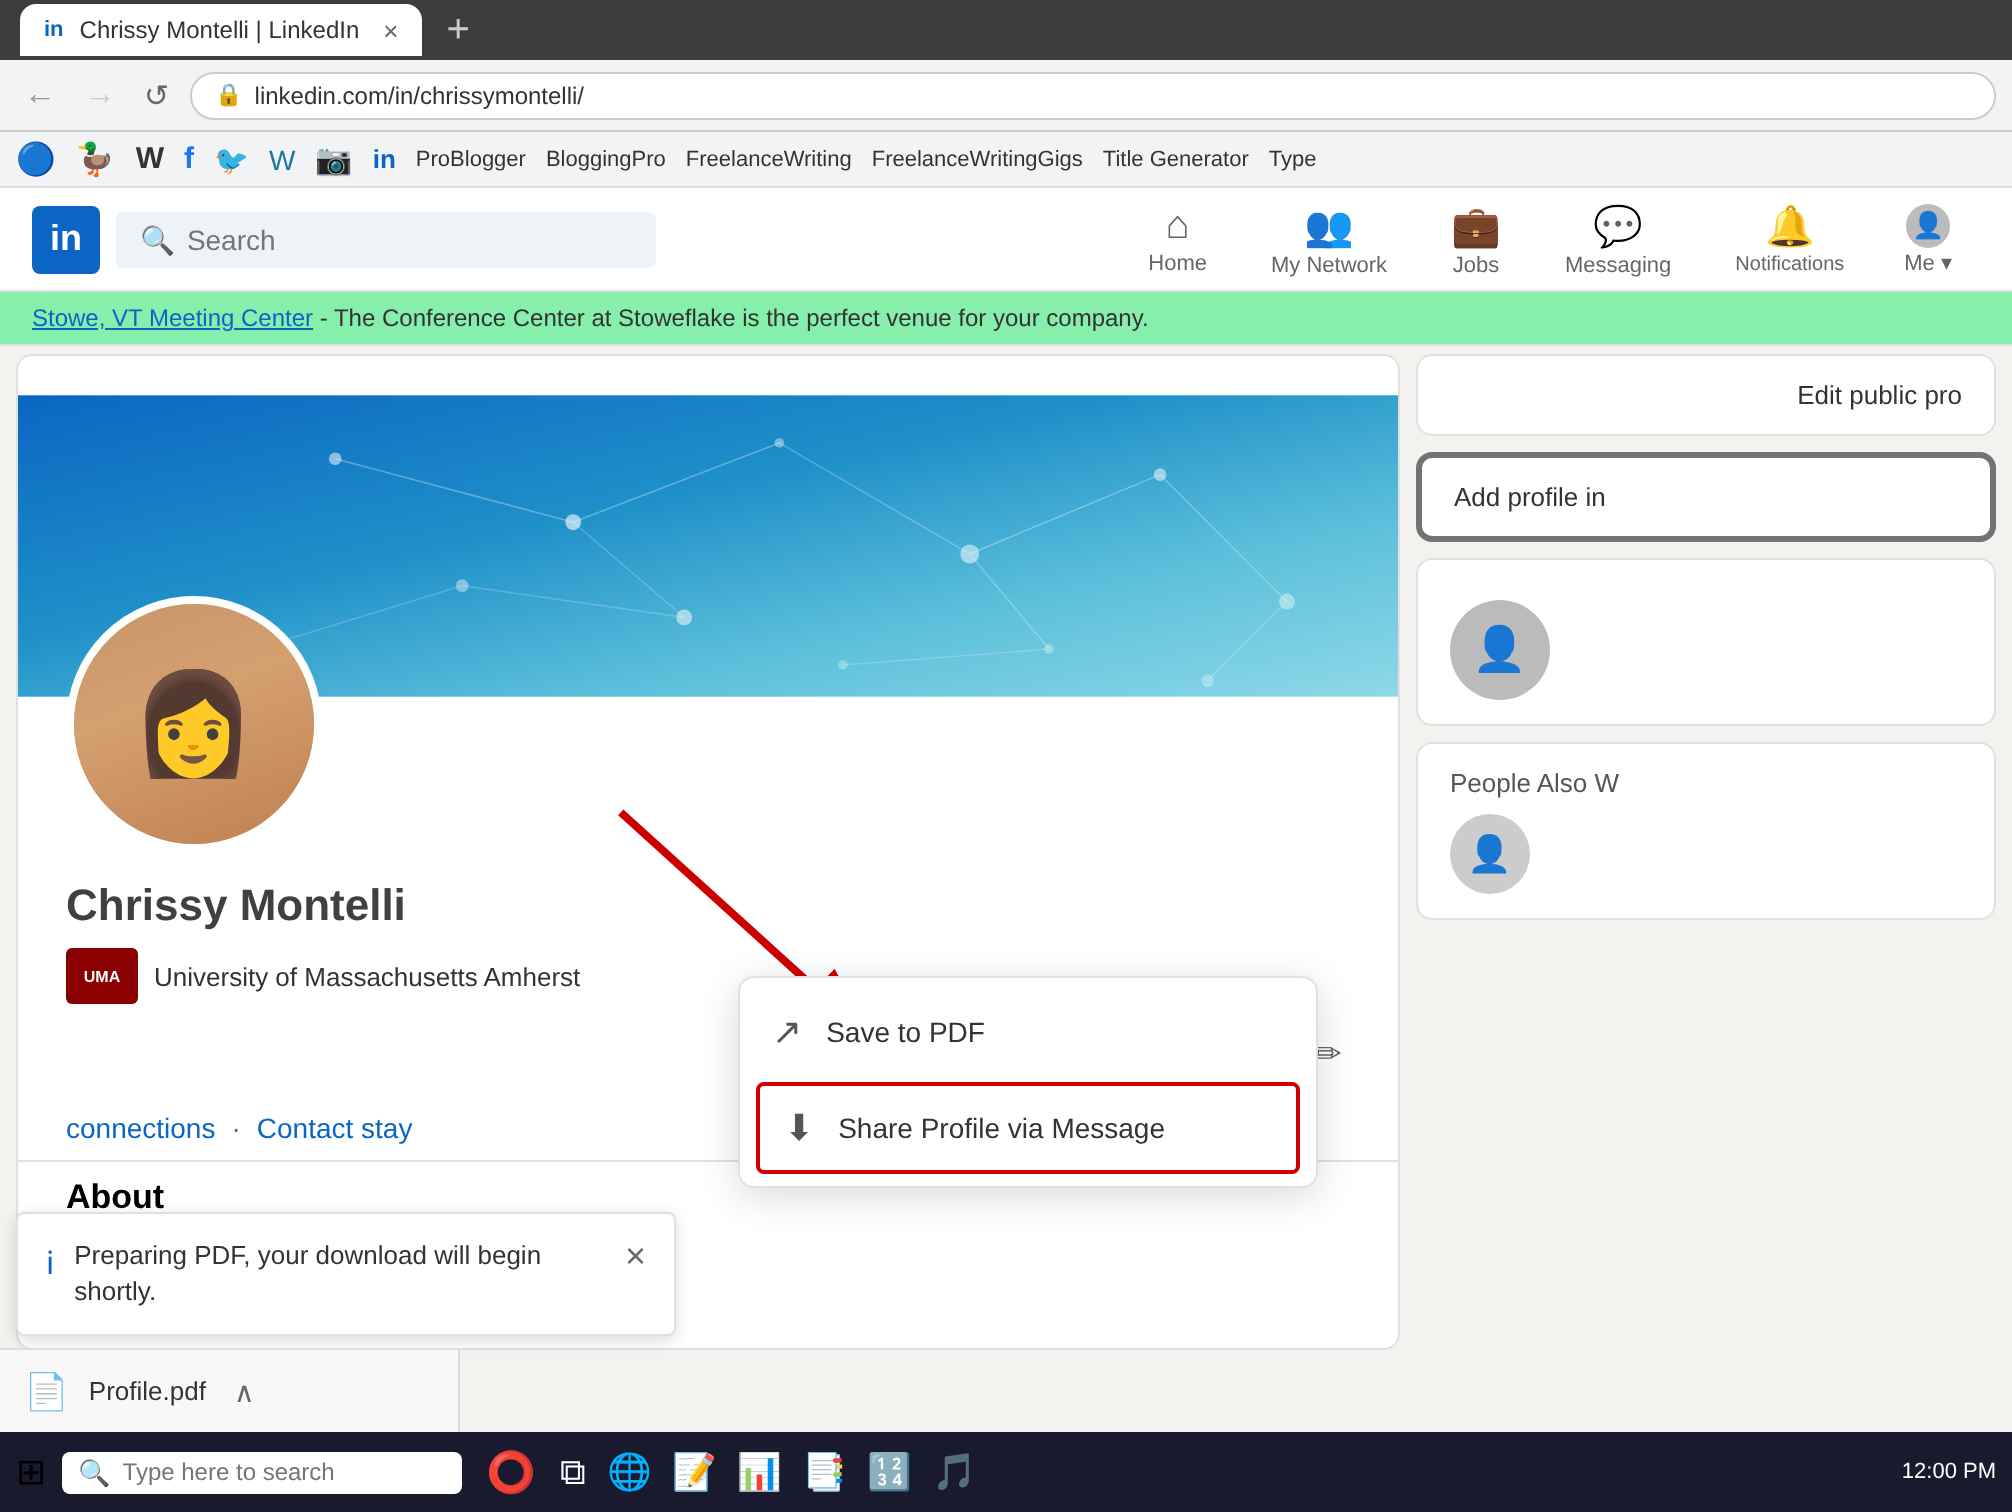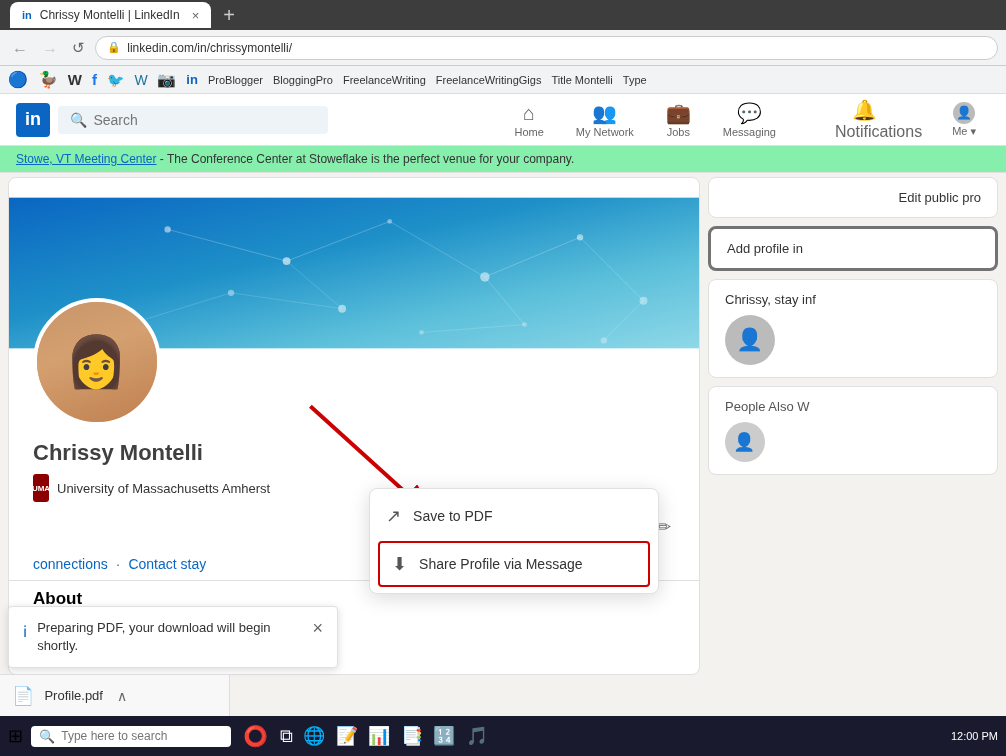--- a/index.html
+++ b/index.html
@@ -33,21 +33,21 @@
   <span style="font-size:15px; cursor:pointer; font-weight:bold; color:#333;">W</span>
   <span style="font-size:15px; cursor:pointer; color:#1877f2; font-weight:bold;">f</span>
   <span style="font-size:14px; cursor:pointer; color:#1da1f2;">🐦</span>
   <span style="font-size:14px; cursor:pointer; color:#21759b;">W</span>
   <span style="font-size:15px; cursor:pointer;">📷</span>
   <span style="font-size:13px; cursor:pointer; color:#0a66c2; font-weight:bold;">in</span>
   <span style="font-size:11px; color:#333; cursor:pointer;">ProBlogger</span>
   <span style="font-size:11px; color:#333; cursor:pointer;">BloggingPro</span>
   <span style="font-size:11px; color:#333; cursor:pointer;">FreelanceWriting</span>
   <span style="font-size:11px; color:#333; cursor:pointer;">FreelanceWritingGigs</span>
-  <span style="font-size:11px; color:#333; cursor:pointer;">Title Montelli</span>
+  <span style="font-size:11px; color:#333; cursor:pointer;">Title Generator</span>
   <span style="font-size:11px; color:#333; cursor:pointer;">Type</span>
 </div>
 
 <div style="background:#fff; border-bottom:1px solid #e0e0e0; height:52px; display:flex; align-items:center; padding:0 16px; gap:8px;">
   <div style="background:#0a66c2; color:#fff; font-weight:900; font-size:18px; width:34px; height:34px; display:flex; align-items:center; justify-content:center; border-radius:4px; flex-shrink:0;">
     <span>in</span>
   </div>
   <div style="background:#eef3f8; border-radius:4px; padding:6px 12px; display:flex; align-items:center; gap:6px; width:270px;">
     <span style="color:#666; font-size:14px;">🔍</span>
     <input type="text" style="background: transparent; border: none; outline: none; font-size: 14px; width: 200px; color: rgb(51, 51, 51);" placeholder="Search">
@@ -64,21 +64,21 @@
     <div style="display:flex; flex-direction:column; align-items:center; padding:0 16px; color:#666; font-size:11px; cursor:pointer; height:52px; justify-content:center;">
       <span style="font-size:20px; margin-bottom:1px;">💼</span>
       <span style="font-size:11px;">Jobs</span>
     </div>
     <div style="display:flex; flex-direction:column; align-items:center; padding:0 16px; color:#666; font-size:11px; cursor:pointer; height:52px; justify-content:center;">
       <span style="font-size:20px; margin-bottom:1px;">💬</span>
       <span style="font-size:11px;">Messaging</span>
     </div>
     <div style="display:flex; flex-direction:column; align-items:center; padding:0 16px; color:#666; font-size:11px; cursor:pointer; height:52px; justify-content:center;">
       <span style="font-size:20px; margin-bottom:1px;">🔔</span>
-      <span style="font-size:16px;margin-left:27px;">Notifications</span>
+      <span style="font-size:10px;">Notifications</span>
     </div>
     <div style="display:flex; flex-direction:column; align-items:center; padding:0 14px; cursor:pointer; height:52px; justify-content:center; font-size:11px; color:#666;">
       <div style="width:22px; height:22px; border-radius:50%; background:#bbb; display:flex; align-items:center; justify-content:center; font-size:13px; margin-bottom:1px;">👤</div>
       <span style="font-size:11px;">Me ▾</span>
     </div>
   </div>
 </div>
 
 <div style="background:#86efac; padding:6px 16px; border-bottom:1px solid #e0e0e0; font-size:12px; color:#333; text-align:left;">
   <span style="color:#0a66c2; text-decoration:underline; cursor:pointer; font-weight:500;">Stowe, VT Meeting Center</span>
@@ -131,21 +131,21 @@
 
       <div style="width:100%; height:100%; background:linear-gradient(160deg, #c8956a 0%, #d4a070 40%, #c08050 100%); position:relative; display:flex; align-items:center; justify-content:center; font-size:50px;">
         👩
       </div>
     </div>
 
     <div style="padding:72px 24px 8px 24px;">
       <h1 style="font-size:22px; font-weight:600; color:#404040;">Chrissy Montelli</h1>
 
       <div style="display:flex; align-items:center; gap:8px; margin-top:8px;">
-        <div style="width:16px; height:28px; background:#8b0000; border-radius:3px; display:flex; align-items:center; justify-content:center; font-size:8px; color:#fff; font-weight:bold; flex-shrink:0;">UMA</div>
+        <div style="width:36px; height:28px; background:#8b0000; border-radius:3px; display:flex; align-items:center; justify-content:center; font-size:8px; color:#fff; font-weight:bold; flex-shrink:0;">UMA</div>
         <span style="font-size:13px; color:#333;">University of Massachusetts Amherst</span>
       </div>
     </div>
 
     <div style="display:flex; gap:8px; margin:0 24px 8px; align-items:center; justify-content:flex-end; position:relative;">
       <button style="background:#0a66c2; color:#fff; border:none; border-radius:20px; padding:8px 18px; font-size:14px; font-weight:600; cursor:pointer; display:flex; align-items:center; gap:6px;">
         <span>Add profile section</span>
         <span style="font-size:12px;">▾</span>
       </button>
       <button style="background:#fff; color:#333; border:1px solid #333; border-radius:20px; padding:8px 18px; font-size:14px; font-weight:600; cursor:pointer;">More...</button>
@@ -184,21 +184,20 @@
   </div>
 
   <div style="width:290px; display:flex; flex-direction:column; gap:8px;">
     <div style="background:#fff; border:1px solid #e0e0e0; border-radius:8px; padding:12px 16px;text-align:right;">
       <p style="font-size:13px; color:#333;">Edit public pro</p>
     </div>
     <div style="background:#fff; border:3px solid #737373; border-radius:8px; padding:12px 16px;">
       <p style="font-size:13px; color:#333;">Add profile in</p>
     </div>
     <div style="background:#fff; border:1px solid #e0e0e0; border-radius:8px; padding:12px 16px; min-height:80px;">
-      <p style="font-size:13px; color:#333;">Chrissy, stay inf</p>
       <div style="width:50px; height:50px; border-radius:50%; background:#bbb; margin-top:8px; display:flex; align-items:center; justify-content:center; font-size:22px;">👤</div>
     </div>
     <div style="background:#fff; border:1px solid #e0e0e0; border-radius:8px; padding:12px 16px;">
       <p style="font-size:13px; color:#555;">People Also W</p>
       <div style="width:40px; height:40px; border-radius:50%; background:#ccc; margin-top:8px; display:flex; align-items:center; justify-content:center; font-size:18px;">👤</div>
     </div>
   </div>
 </div>
 
 <div style="position:fixed; bottom:88px; left:8px; background:#fff; border:1px solid #e0e0e0; border-radius:4px; padding:12px 14px; display:flex; align-items:flex-start; gap:10px; box-shadow:0 2px 8px rgba(0,0,0,0.15); width:330px; z-index:200;">

